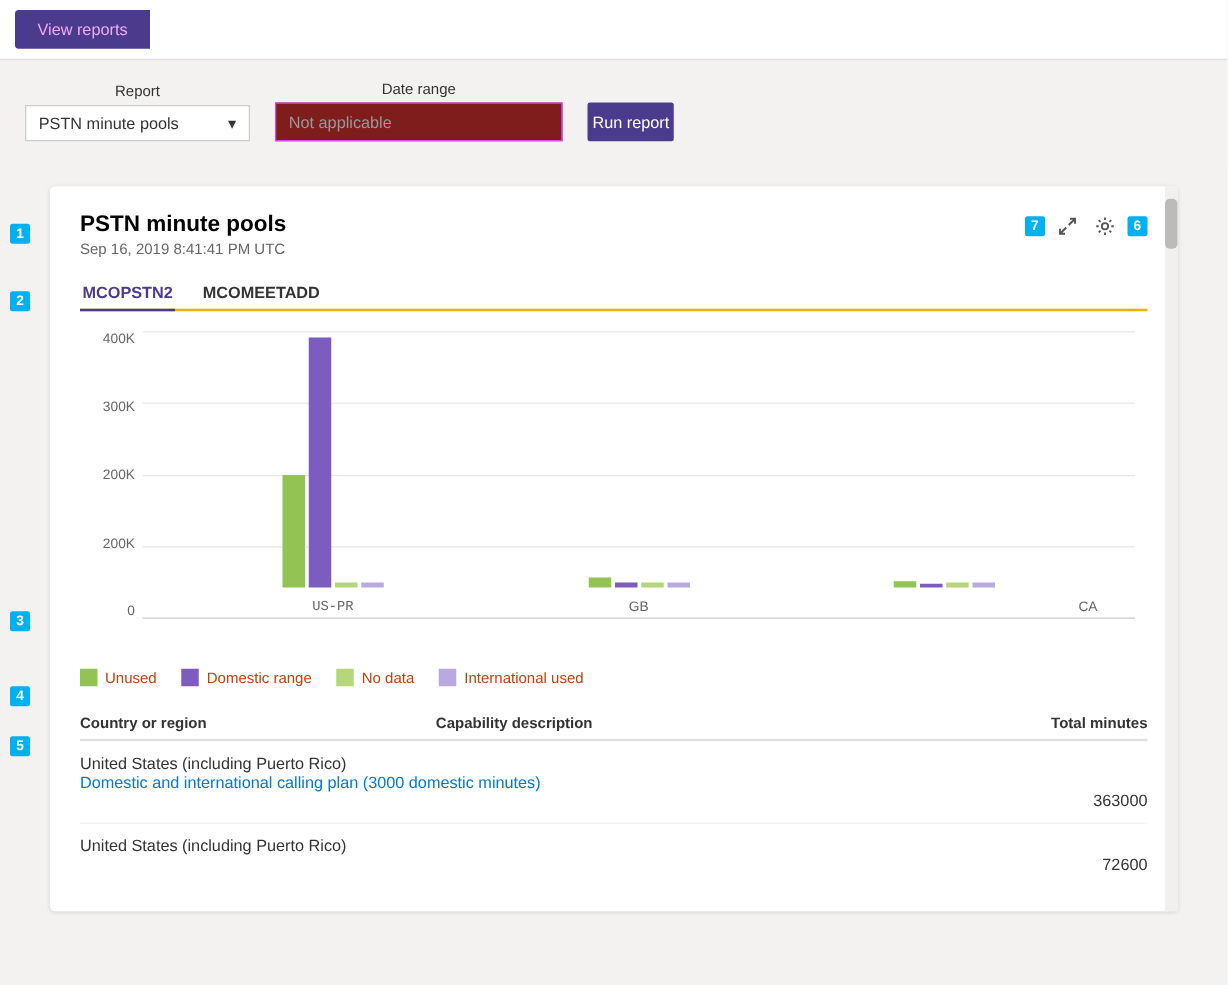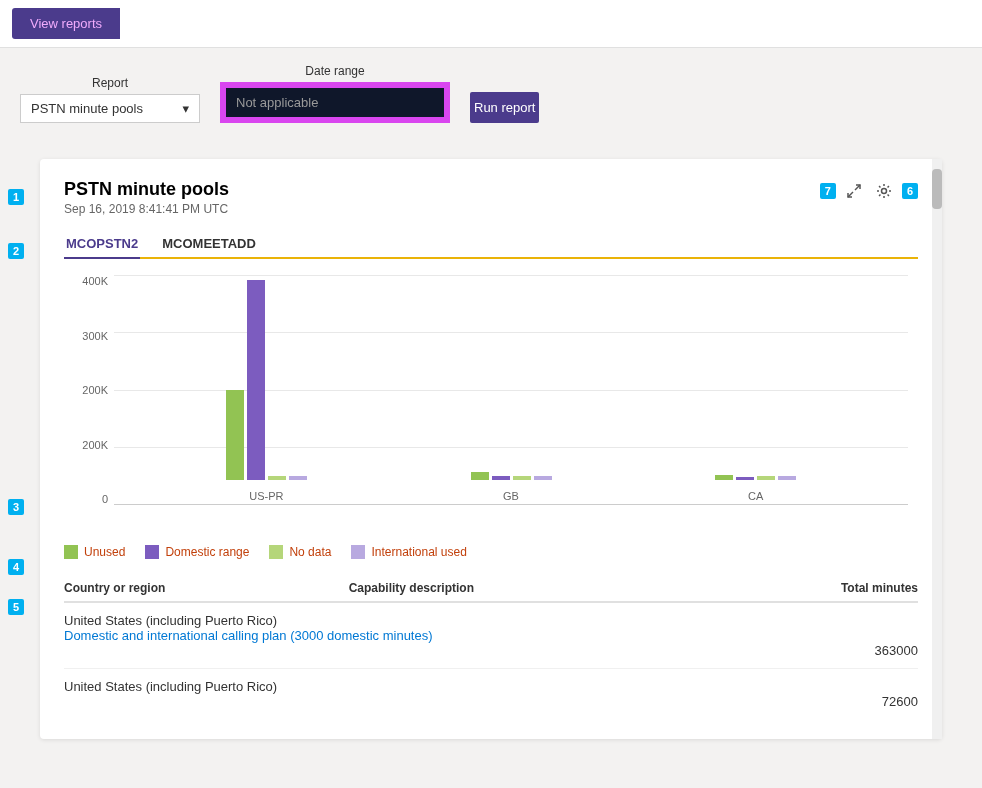--- a/index.html
+++ b/index.html
@@ -7,21 +7,21 @@
 
     .top-nav { display: flex; padding: 8px 12px; background: #fff; border-bottom: 1px solid #e0e0e0; gap: 0; }
     .nav-btn { padding: 8px 18px; border: none; cursor: pointer; font-size: 13px; font-weight: 500; }
     .nav-btn.active { background: #4b3b8c; color: #f0abfc; border-radius: 3px 0 0 3px; }
     .nav-btn.inactive { background: #fff; color: #333; border: 1px solid #ccc; border-radius: 0 3px 3px 0; }
 
     .filter-bar { background: #f3f2f1; padding: 16px 20px 20px; display: flex; align-items: flex-end; gap: 20px; }
     .filter-group { display: flex; flex-direction: column; gap: 4px; align-items: center; }
     .filter-label { font-size: 12px; color: #333; font-weight: 500; }
     .filter-select { display: flex; align-items: center; background: #fff; border: 1px solid #ccc; padding: 6px 10px; min-width: 180px; cursor: pointer; font-size: 13px; gap: 8px; justify-content: space-between; }
-    .filter-input { background: #0f172a; border: 6px solid #d946ef; padding: 7px 10px; min-width: 230px; font-size: 13px; color: #999; }
+    .filter-input { background: #7f1d1d; border: 1px solid #d946ef; padding: 7px 10px; min-width: 230px; font-size: 13px; color: #999; }
     .run-btn { background: #4b3b8c; color: #fff; border: none; padding: 8px 4px; font-size: 13px; cursor: pointer; border-radius: 2px; font-weight: 500; }
 
     .report-container { background: #fff; margin: 16px 20px; border-radius: 4px; box-shadow: 0 1px 4px rgba(0,0,0,0.1); padding: 20px 24px; position: relative; }
 
     .report-header { display: flex; align-items: flex-start; justify-content: space-between; margin-bottom: 4px; }
     .report-title { font-size: 18px; font-weight: 700; color: #000; }
     .report-date { font-size: 12px; color: #666; margin-top: 2px; }
     .header-icons { display: flex; align-items: center; gap: 6px; }
     .icon-badge { background: #00b0f0; color: #fff; font-size: 11px; font-weight: 700; border-radius: 2px; padding: 2px 5px; }
     .icon-btn { background: none; border: none; cursor: pointer; color: #555; font-size: 16px; padding: 4px; display: flex; align-items: center; justify-content: center; }
@@ -163,23 +163,23 @@
 
           <div style="display:flex; align-items:flex-end; gap:3px; flex:1; justify-content:center;">
             <div class="bar green" style="height:5px; width:18px;"></div>
             <div class="bar purple" style="height:3px; width:18px;"></div>
             <div class="bar lightgreen" style="height:4px; width:18px;"></div>
             <div class="bar lavender" style="height:4px; width:18px;"></div>
           </div>
         </div>
 
         <div style="position:absolute; bottom:2px; left:0; right:0; display:flex; padding: 0 30px;">
-          <div style="flex:1; text-align:center; font-size:11px; color:#666;">US-PR</div>
+          <div style="flex:1; text-align:center; font-size:11px; color:#666;font-family:Liberation Mono, monospace;">US-PR</div>
           <div style="flex:1; text-align:center; font-size:11px; color:#666;">GB</div>
-          <div style="flex:1; text-align:center; font-size:11px; color:#666;">CA</div>
+          <div style="flex:1; text-align:right; font-size:11px; color:#666;">CA</div>
         </div>
       </div>
     </div>
 
     <div class="legend">
       <div class="legend-item">
         <div class="legend-color green"></div>
         <span>Unused</span>
       </div>
       <div class="legend-item">

